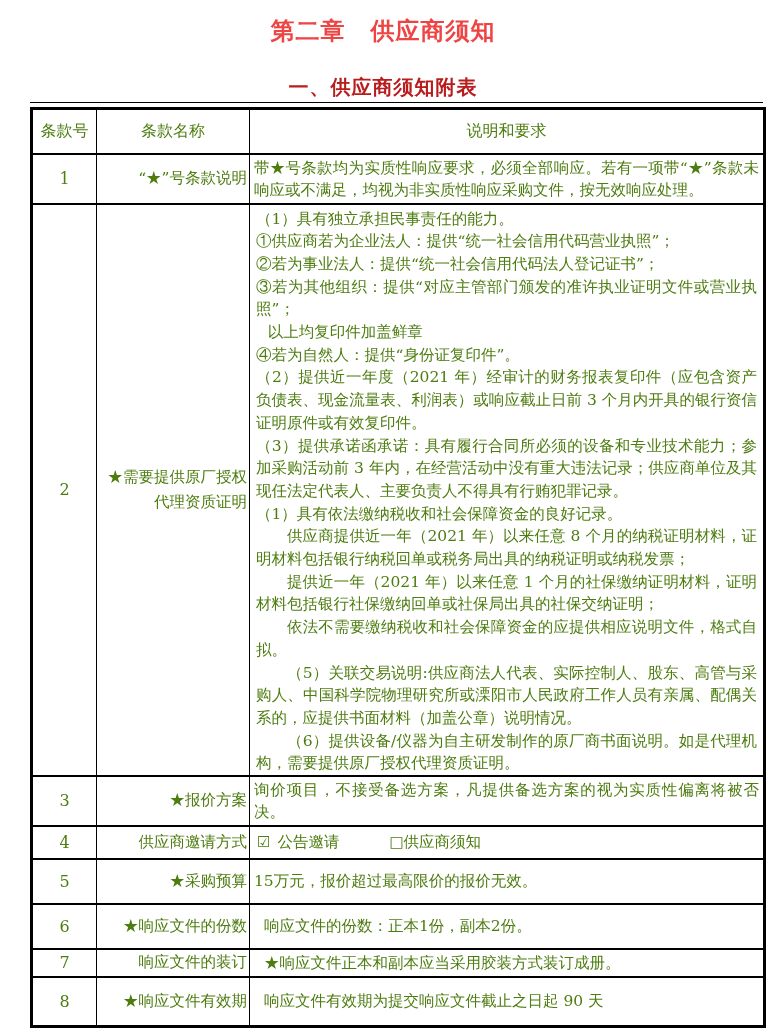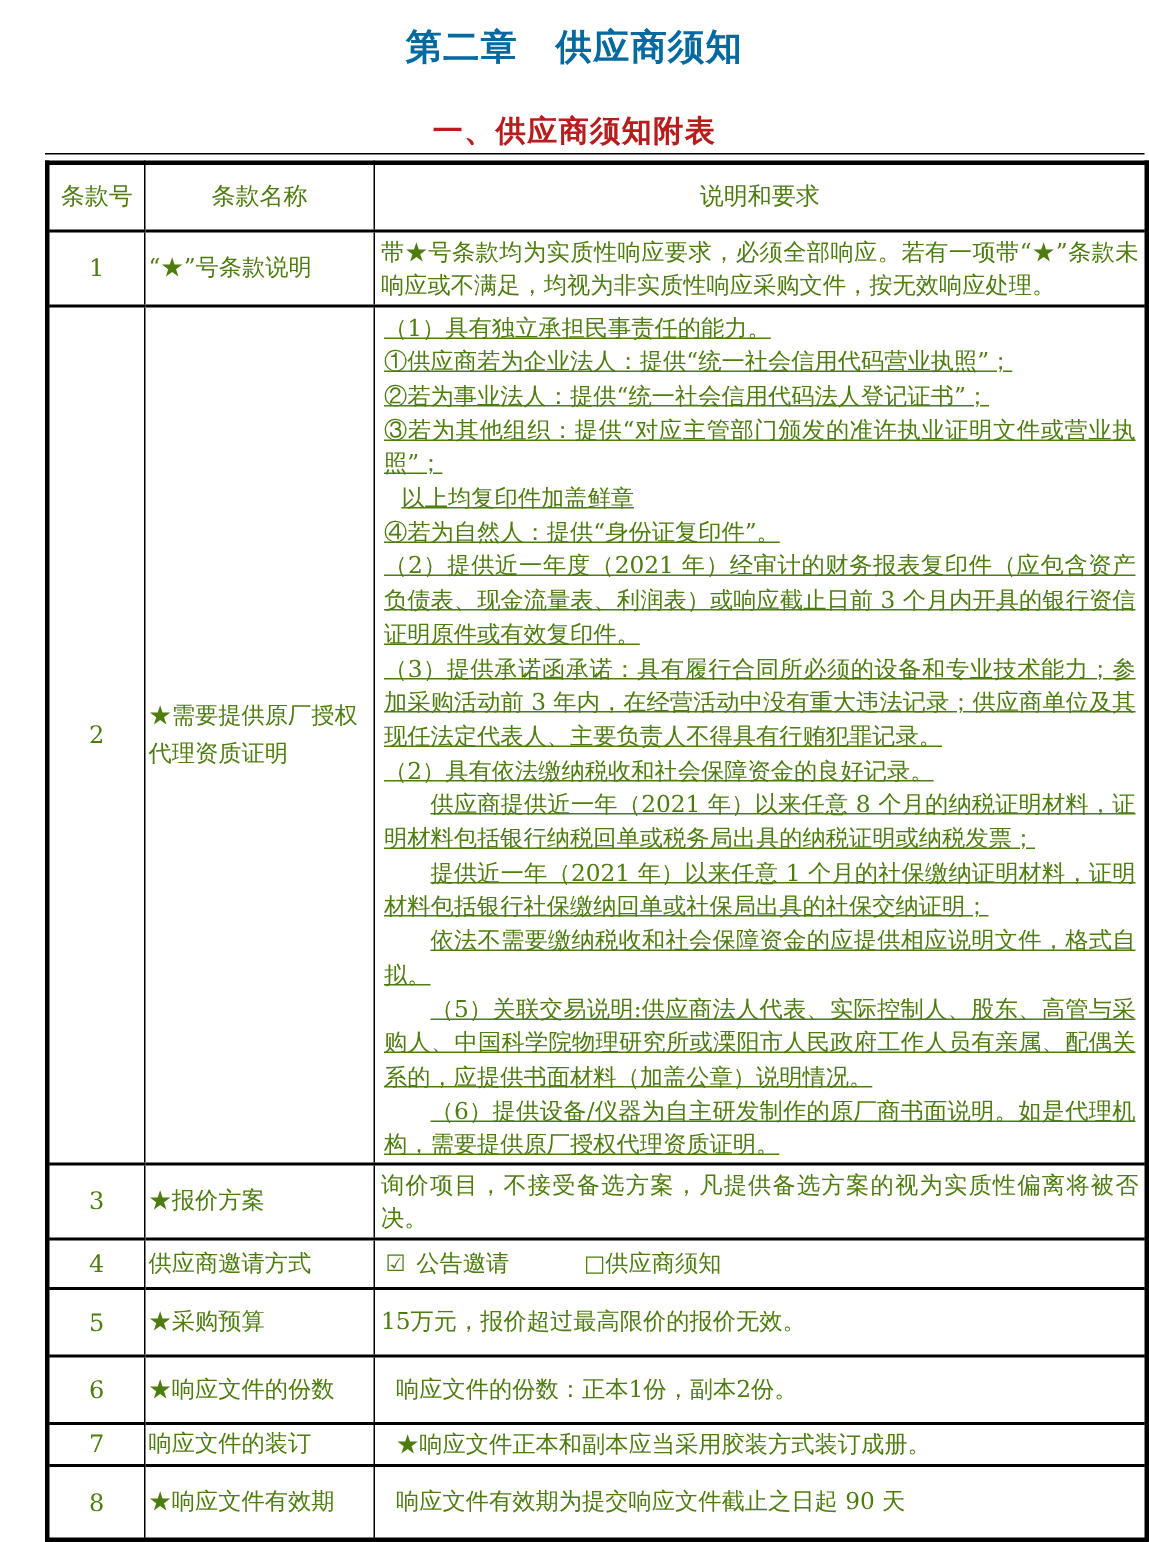--- a/index.html
+++ b/index.html
@@ -14,21 +14,21 @@
     overflow: hidden;
   }
   .chapter-title {
     position: absolute;
     top: 15px; left: 0; right: 0;
     text-align: center;
     font-family: "DejaVu Sans", "Liberation Sans", sans-serif;
     font-weight: 700;
     font-size: 24px;
     letter-spacing: 1px;
-    color: #0369a1;
+    color: #ef4444;
   }
   .section-title {
     position: absolute;
     top: 74px; left: 0; right: 0;
     text-align: center;
     font-family: "DejaVu Sans", "Liberation Sans", sans-serif;
     font-weight: 700;
     font-size: 20px;
     letter-spacing: 1px;
     color: #b91c1c;
@@ -54,35 +54,35 @@
     border-right: 1px solid #000;
     border-top: 2px solid #000;
     border-bottom: 2px solid #000;
     font-weight: normal;
     vertical-align: middle;
   }
   col.c1 { width: 65px; }
   col.c2 { width: 153px; }
   col.c3 { width: 515px; }
   .cell-no   { text-align: center; font-size: 16px; }
-  .cell-name { text-align: left; font-size: 15.5px; line-height: 25px; padding: 0 2px; }
+  .cell-name { text-align: right; font-size: 15.5px; line-height: 25px; padding: 0 2px; }
   .cell-desc { text-align: left; font-size: 15.5px; padding: 2px 4px 2px 4px; line-height: 22px; }
   .cell-desc.pad-lg { padding-left: 14px; }
   .cell-desc.pad-md { padding-left: 7px; }
   tr.r-hdr { height: 45px; }
   tr.r-1 { height: 46px; }
   tr.r-2 { height: 570px; }
   tr.r-3 { height: 38px; }
   tr.r-4 { height: 33px; }
   tr.r-5 { height: 45px; }
   tr.r-6 { height: 45px; }
   tr.r-7 { height: 28px; }
   tr.r-8 { height: 50px; }
   .cell-desc-top { vertical-align: top; }
-  .para-wrap { height: 566px; overflow: hidden; padding: 1px 2px 0 2px; text-decoration: underline; }
+  .para-wrap { height: 566px; overflow: hidden; padding: 1px 2px 0 2px; }
   .para-wrap p {
     margin: 0;
     line-height: 22.7px;
     text-align: justify;
   }
   .ti07 { text-indent: 0.75em; }
   .ti2  { text-indent: 2em; }
   .header-cell { text-align: center; font-size: 16px; }
   .cb-group { white-space: nowrap; }
   .cb-group.first { margin-right: 45px; }
@@ -126,21 +126,21 @@
       <td class="cell-desc cell-desc-top">
         <div class="para-wrap">
           <p>（1）具有独立承担民事责任的能力。</p>
           <p>①供应商若为企业法人：提供“统一社会信用代码营业执照”；</p>
           <p>②若为事业法人：提供“统一社会信用代码法人登记证书”；</p>
           <p>③若为其他组织：提供“对应主管部门颁发的准许执业证明文件或营业执照”；</p>
           <p class="ti07">以上均复印件加盖鲜章</p>
           <p>④若为自然人：提供“身份证复印件”。</p>
           <p>（2）提供近一年度（2021 年）经审计的财务报表复印件（应包含资产负债表、现金流量表、利润表）或响应截止日前 3 个月内开具的银行资信证明原件或有效复印件。</p>
           <p>（3）提供承诺函承诺：具有履行合同所必须的设备和专业技术能力；参加采购活动前 3 年内，在经营活动中没有重大违法记录；供应商单位及其现任法定代表人、主要负责人不得具有行贿犯罪记录。</p>
-          <p>（2）具有依法缴纳税收和社会保障资金的良好记录。</p>
+          <p>（1）具有依法缴纳税收和社会保障资金的良好记录。</p>
           <p class="ti2">供应商提供近一年（2021 年）以来任意 8 个月的纳税证明材料，证明材料包括银行纳税回单或税务局出具的纳税证明或纳税发票；</p>
           <p class="ti2">提供近一年（2021 年）以来任意 1 个月的社保缴纳证明材料，证明材料包括银行社保缴纳回单或社保局出具的社保交纳证明；</p>
           <p class="ti2">依法不需要缴纳税收和社会保障资金的应提供相应说明文件，格式自拟。</p>
           <p class="ti2">（5）关联交易说明:供应商法人代表、实际控制人、股东、高管与采购人、中国科学院物理研究所或溧阳市人民政府工作人员有亲属、配偶关系的，应提供书面材料（加盖公章）说明情况。</p>
           <p class="ti2">（6）提供设备/仪器为自主研发制作的原厂商书面说明。如是代理机构，需要提供原厂授权代理资质证明。</p>
         </div>
       </td>
     </tr>
 
     <tr class="r-3">

